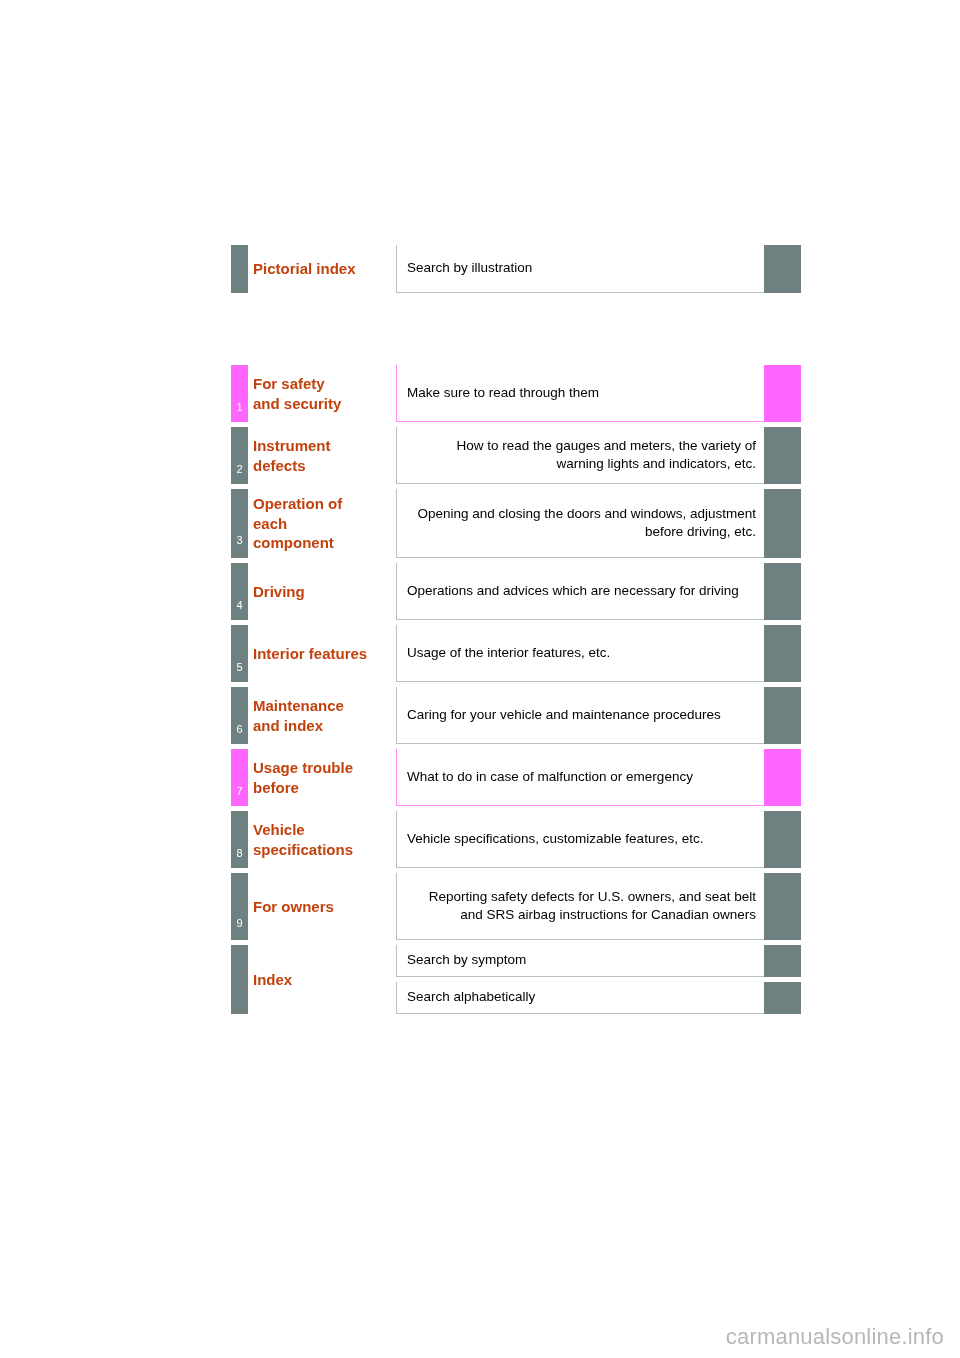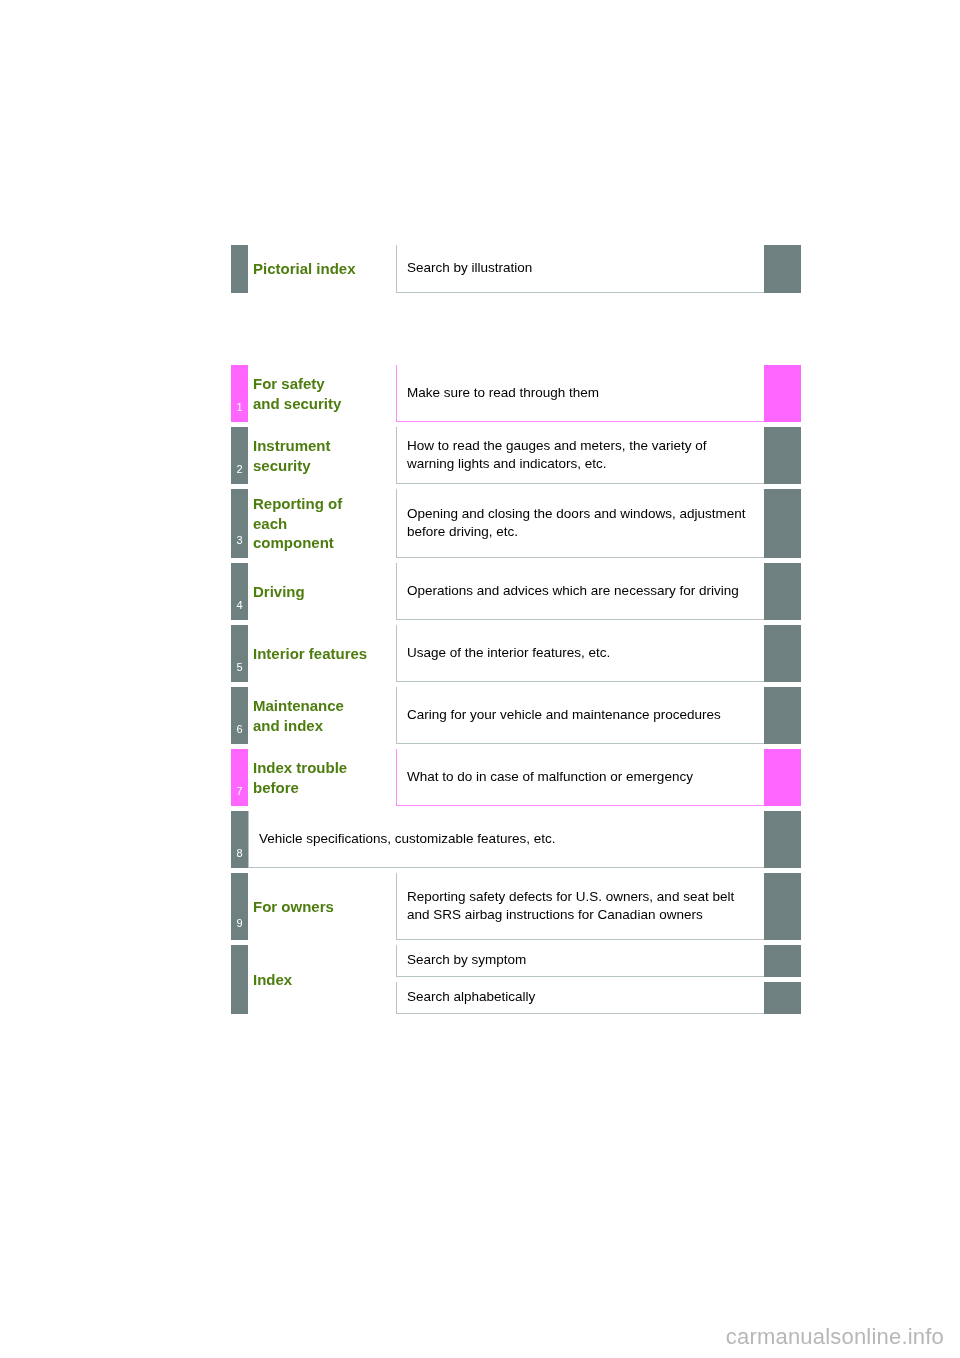--- a/index.html
+++ b/index.html
@@ -70,29 +70,30 @@
   .title {
     flex: 0 0 148px;
     width: 148px;
     padding: 0 6px 0 5px;
     box-sizing: border-box;
     display: flex;
     align-items: center;
     font-weight: bold;
     font-size: 15px;
     line-height: 1.33;
-    color: #4d7c0f;
+    color: #c2410c;
   }
   .title span { display: block; }
 
   
   .descwrap {
     flex: 1 1 auto;
     display: flex;
     flex-direction: column;
+    text-align: right;
   }
 
   .descrow {
     display: flex;
     align-items: stretch;
   }
 
   .desc {
     flex: 1 1 auto;
     background: #ffffff;
@@ -196,40 +197,40 @@
 
     <div class="gap-sm"></div>
 
     <div class="row h-2">
       <div class="tab">
         <div class="tab-num">2</div>
       </div>
       <div class="title">
         <div>
           <span>Instrument</span>
-          <span>security</span>
+          <span>defects</span>
         </div>
       </div>
       <div class="descwrap">
         <div class="descrow" style="height:100%">
           <div class="desc">How to read the gauges and meters, the variety of warning lights and indicators, etc.</div>
           <div class="endbar"></div>
         </div>
       </div>
     </div>
 
     <div class="gap-sm"></div>
 
     <div class="row h-3">
       <div class="tab">
         <div class="tab-num">3</div>
       </div>
       <div class="title">
         <div>
-          <span>Reporting of</span>
+          <span>Operation of</span>
           <span>each</span>
           <span>component</span>
         </div>
       </div>
       <div class="descwrap">
         <div class="descrow" style="height:100%">
           <div class="desc">Opening and closing the doors and windows, adjustment before driving, etc.</div>
           <div class="endbar"></div>
         </div>
       </div>
@@ -294,37 +295,43 @@
     </div>
 
     <div class="gap-sm"></div>
 
     <div class="row h-7">
       <div class="tab accent">
         <div class="tab-num">7</div>
       </div>
       <div class="title">
         <div>
-          <span>Index trouble</span>
+          <span>Usage trouble</span>
           <span>before</span>
         </div>
       </div>
       <div class="descwrap">
         <div class="descrow" style="height:100%">
           <div class="desc accent">What to do in case of malfunction or emergency</div>
           <div class="endbar accent"></div>
         </div>
       </div>
     </div>
 
     <div class="gap-sm"></div>
 
     <div class="row h-8">
       <div class="tab">
         <div class="tab-num">8</div>
+      </div>
+      <div class="title">
+        <div>
+          <span>Vehicle</span>
+          <span>specifications</span>
+        </div>
       </div>
       <div class="descwrap">
         <div class="descrow" style="height:100%">
           <div class="desc">Vehicle specifications, customizable features, etc.</div>
           <div class="endbar"></div>
         </div>
       </div>
     </div>
 
     <div class="gap-sm"></div>

